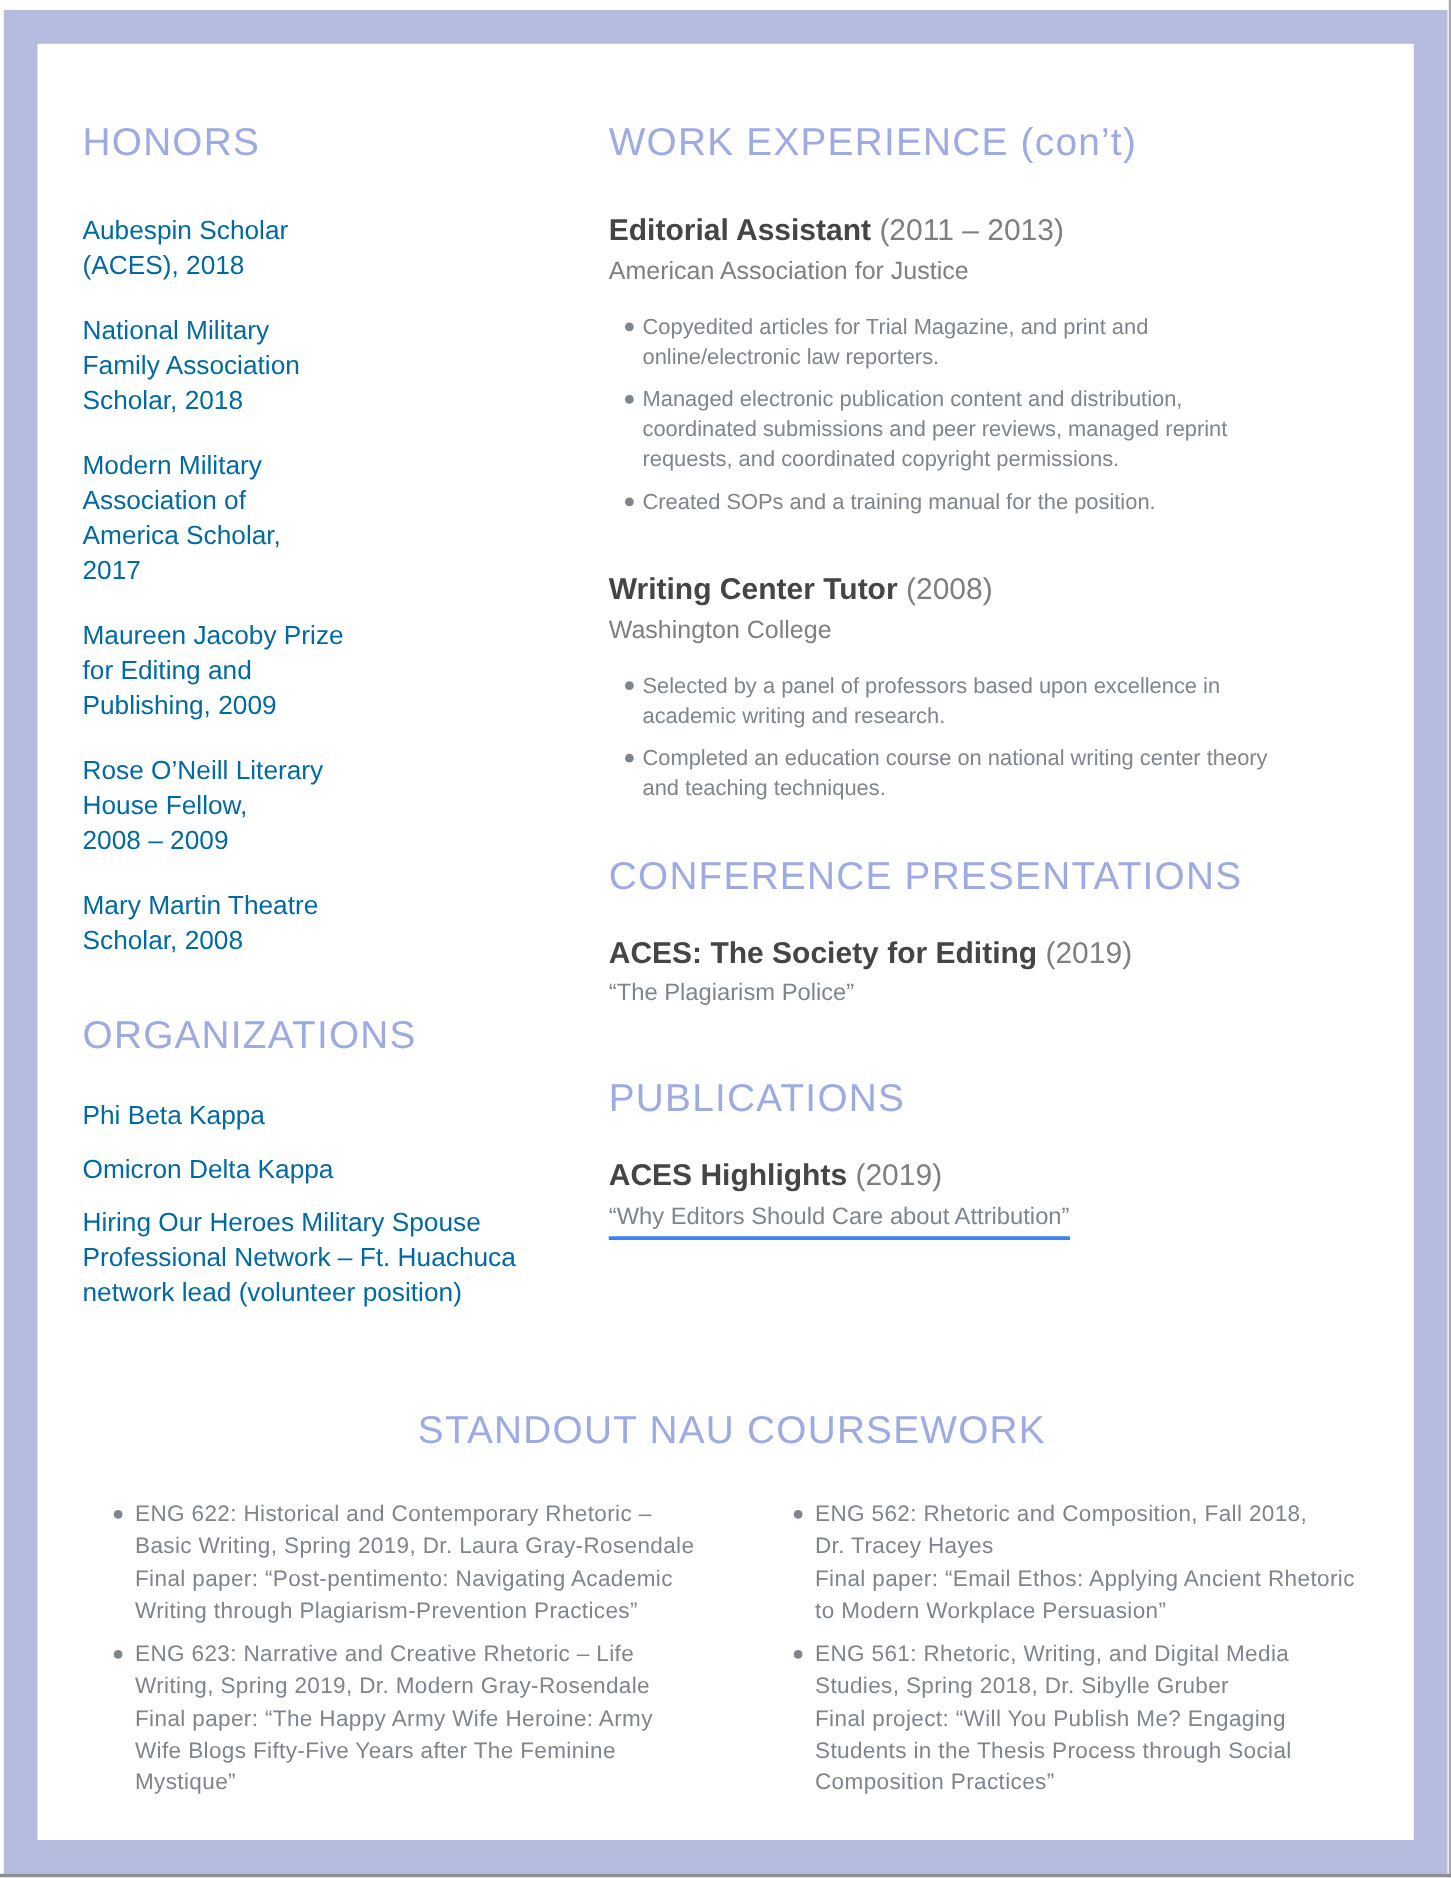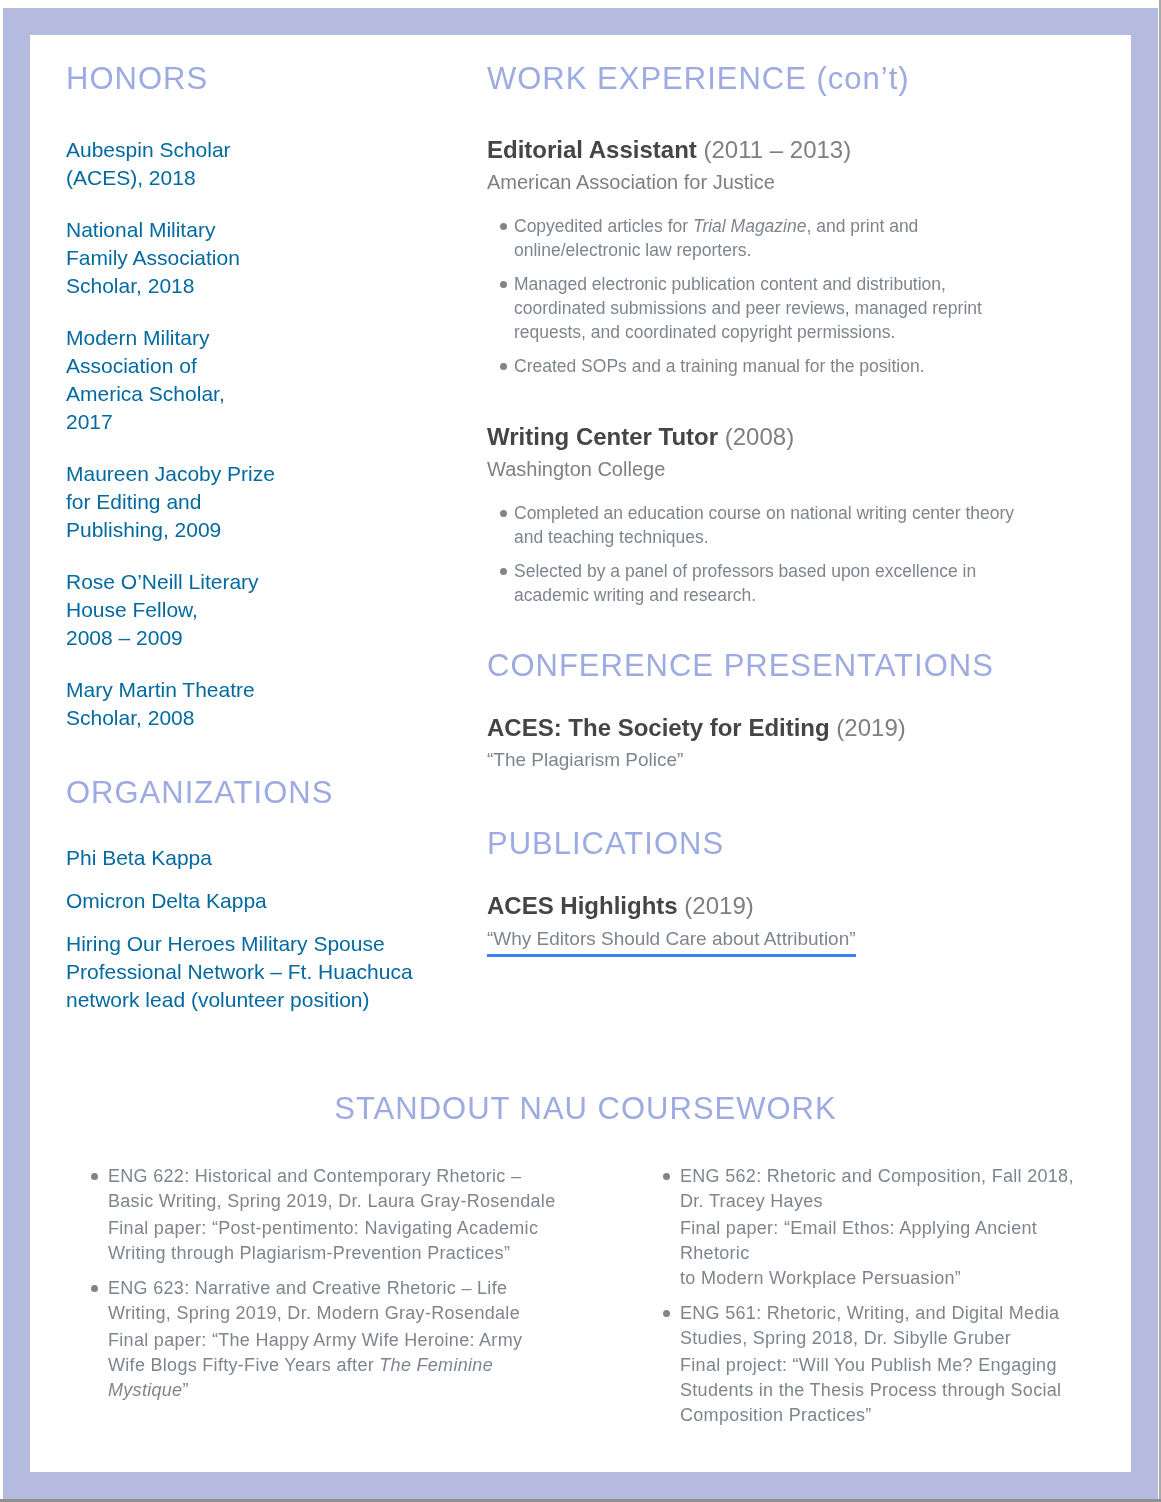--- a/index.html
+++ b/index.html
@@ -16,21 +16,21 @@
     background:#ffffff;
     box-sizing:border-box;
   }
   .edge-bottom { position:absolute; left:0; right:0; bottom:0; height:3px; background:#8f8f8f; }
   .edge-right  { position:absolute; top:0; bottom:0; right:0; width:2px; background:#a9a9a9; }
 
   .content {
     position:relative;
     box-sizing:border-box;
     height:100%;
-    padding:25px 26px 0 36px;
+    padding:60px 26px 0 36px;
   }
   .top-area { display:flex; height:990px; }
   .col-left { width:392px; flex:none; }
   .col-right { flex:1; margin-left:29px; min-width:0; }
 
   .heading {
     font-size:31px; font-weight:400; line-height:38px;
     color:#9dabe2; letter-spacing:1px;
     margin:0;
   }
@@ -51,21 +51,21 @@
   .job { margin-top:37px; }
   .job2 { margin-top:44px; }
   .entry-title {
     font-size:24px; font-weight:400; line-height:30px;
     color:#7f7f7f; margin:0;
   }
   .entry-sub {
     font-size:20px; line-height:26px; color:#7f7f7f; margin-top:4px;
   }
   .rt-b { font-weight:700; color:#454545; }
-  .rt-i { font-style:italic; }
+  .rt-i { }
 
   .bullets { list-style:none; margin:19px 0 0 0; padding:0; }
   .bullet-item {
     display:flex; align-items:flex-start;
     margin:0 0 10px 0;
     font-size:17.5px; line-height:24px; color:#7e858d;
   }
   .dot { flex:none; width:27px; padding-left:13px; box-sizing:border-box; }
   .dot::before {
     content:""; display:block; width:7px; height:7px; border-radius:50%;
@@ -85,21 +85,21 @@
     text-decoration:none;
     border-bottom:3px solid #3b82f6;
     padding-bottom:3px;
     margin-top:6px;
     cursor:pointer;
   }
 
   
   .coursework { margin-top:40px; }
   .cw-heading { margin-bottom:36px; }
-  .course-cols { display:flex; padding-left:12px;gap:28px; }
+  .course-cols { display:flex; padding-left:12px; }
   .course-col { width:544px; flex:none; }
   .course-col + .course-col { width:auto; flex:1; }
   .course { margin-bottom:10px; }
   .course-name {
     font-size:18px; line-height:25px; letter-spacing:0.3px;
     margin-bottom:0;
   }
   .course-name .dot { width:30px; }
   .course-detail {
     font-size:18px; line-height:25px; letter-spacing:0.3px; color:#7e858d;
@@ -172,27 +172,27 @@
               </li>
             </ul>
           </div>
 
           <div class="job job2">
             <h3 class="entry-title"><span class="rt-b">Writing Center Tutor </span><span>(2008)</span></h3>
             <div class="entry-sub">Washington College</div>
             <ul class="bullets">
               <li class="bullet-item">
                 <span class="dot"></span>
+                <span class="btext"><span>Selected by a panel of professors based upon excellence in
+academic writing and research.</span></span>
+              </li>
+              <li class="bullet-item">
+                <span class="dot"></span>
                 <span class="btext"><span>Completed an education course on national writing center theory
 and teaching techniques.</span></span>
-              </li>
-              <li class="bullet-item">
-                <span class="dot"></span>
-                <span class="btext"><span>Selected by a panel of professors based upon excellence in
-academic writing and research.</span></span>
               </li>
             </ul>
           </div>
         </section>
 
         <section class="section-conf">
           <h2 class="heading">CONFERENCE PRESENTATIONS</h2>
           <div class="conf-entry">
             <h3 class="entry-title"><span class="rt-b">ACES: The Society for Editing </span><span>(2019)</span></h3>
             <div class="quote-sub">“The Plagiarism Police”</div>

